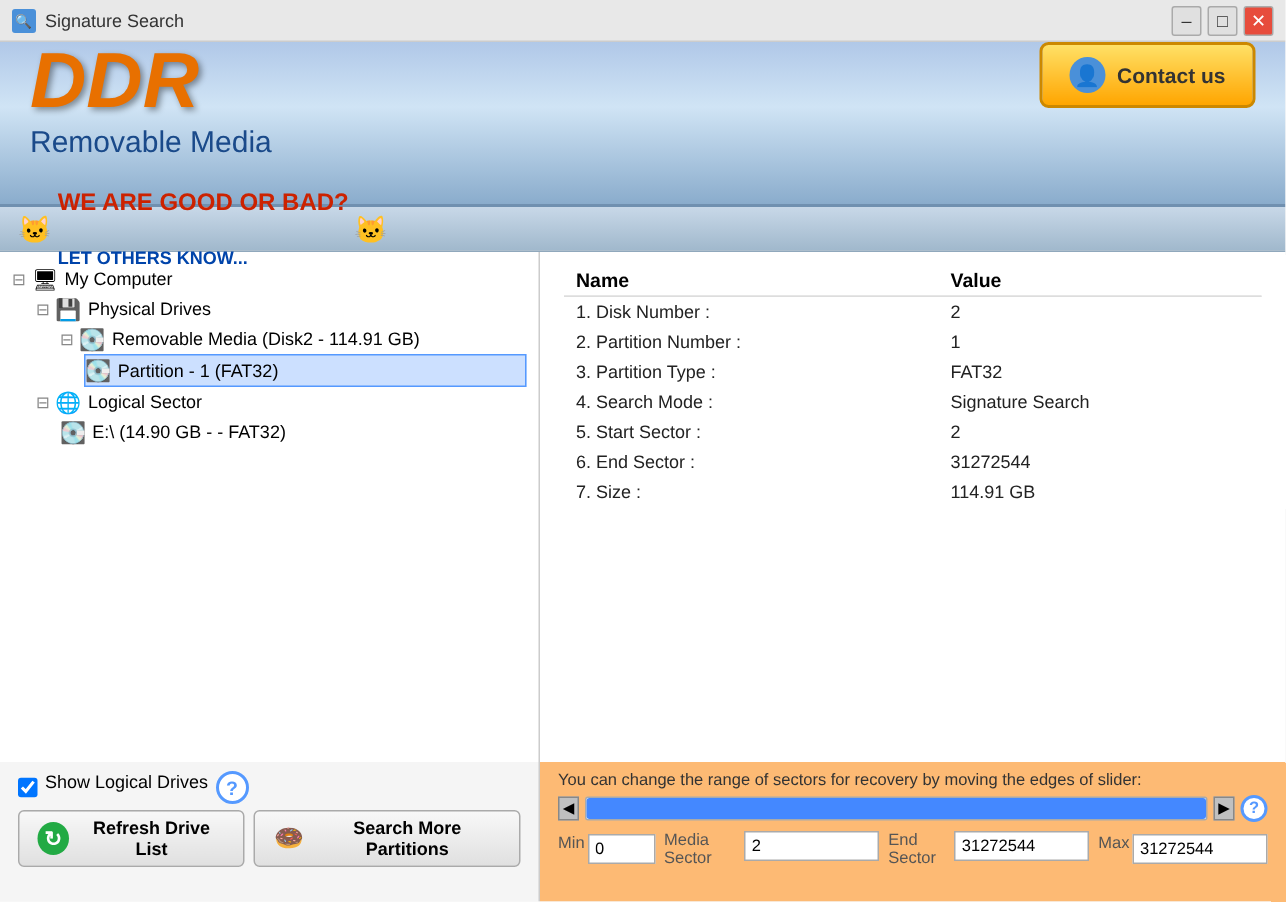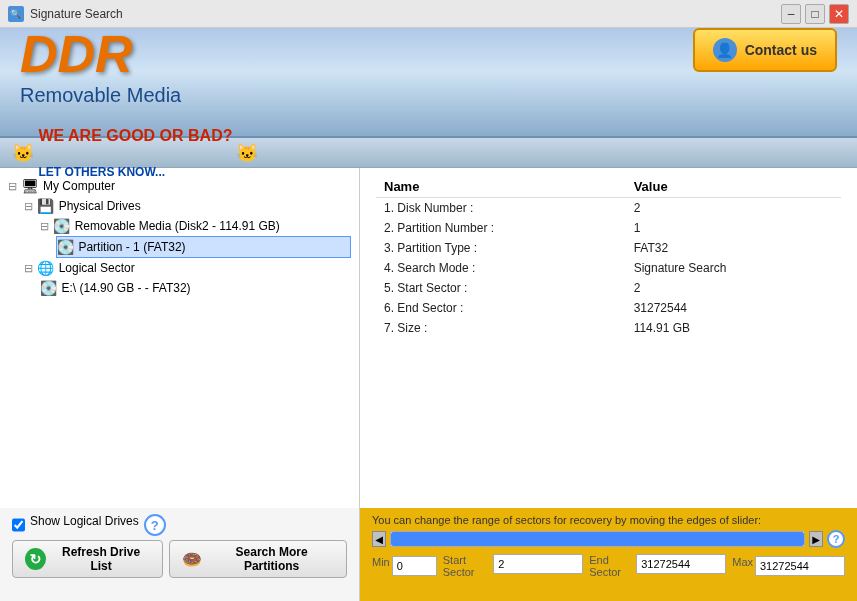--- a/index.html
+++ b/index.html
@@ -304,21 +304,21 @@
     .bottom-left-container {
       width: 360px;
       border-right: 1px solid #ccc;
       display: flex;
       flex-direction: column;
       background: #f5f5f5;
       padding: 6px 12px;
     }
     .bottom-right-container {
       flex: 1;
-      background: #eab308;
+      background: #fdba74;
       padding: 6px 12px;
     }
   </style>
 </head>
 <body>
 
 <div class="titlebar">
   <div class="titlebar-left">
     <div class="titlebar-icon">🔍</div>
     <span class="titlebar-title">Signature Search</span>
@@ -464,21 +464,21 @@
       </div>
       <div class="slider-arrow">▶</div>
       <div class="help-btn-small">?</div>
     </div>
     <div class="range-inputs">
       <div class="range-group">
         <label>Min</label>
         <input class="range-input small" type="text" value="0" style="">
       </div>
       <div class="range-group">
-        <label>Start Sector</label>
+        <label>Media Sector</label>
         <input class="range-input" type="text" value="2" style="">
       </div>
       <div class="range-group">
         <label>End Sector</label>
         <input class="range-input" type="text" value="31272544" style="">
       </div>
       <div class="range-group">
         <label>Max</label>
         <input class="range-input" type="text" value="31272544" style="">
       </div>

